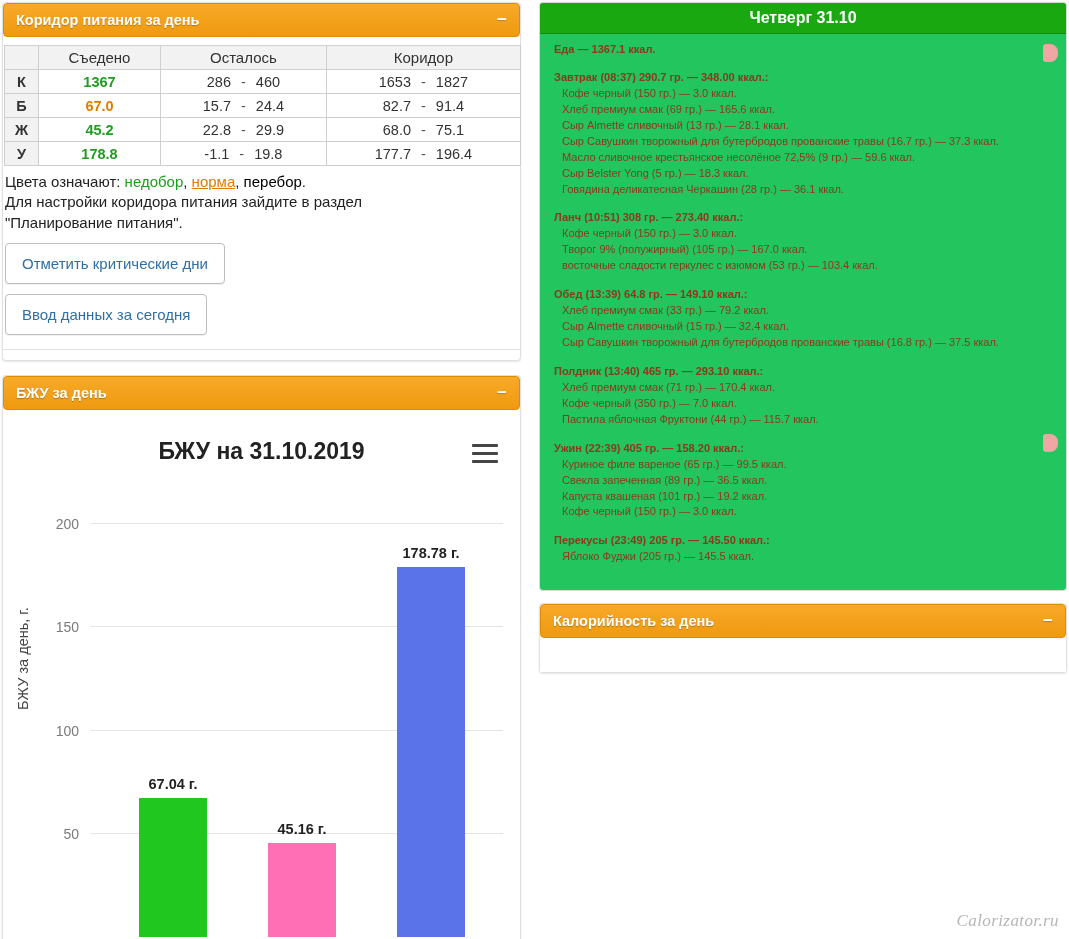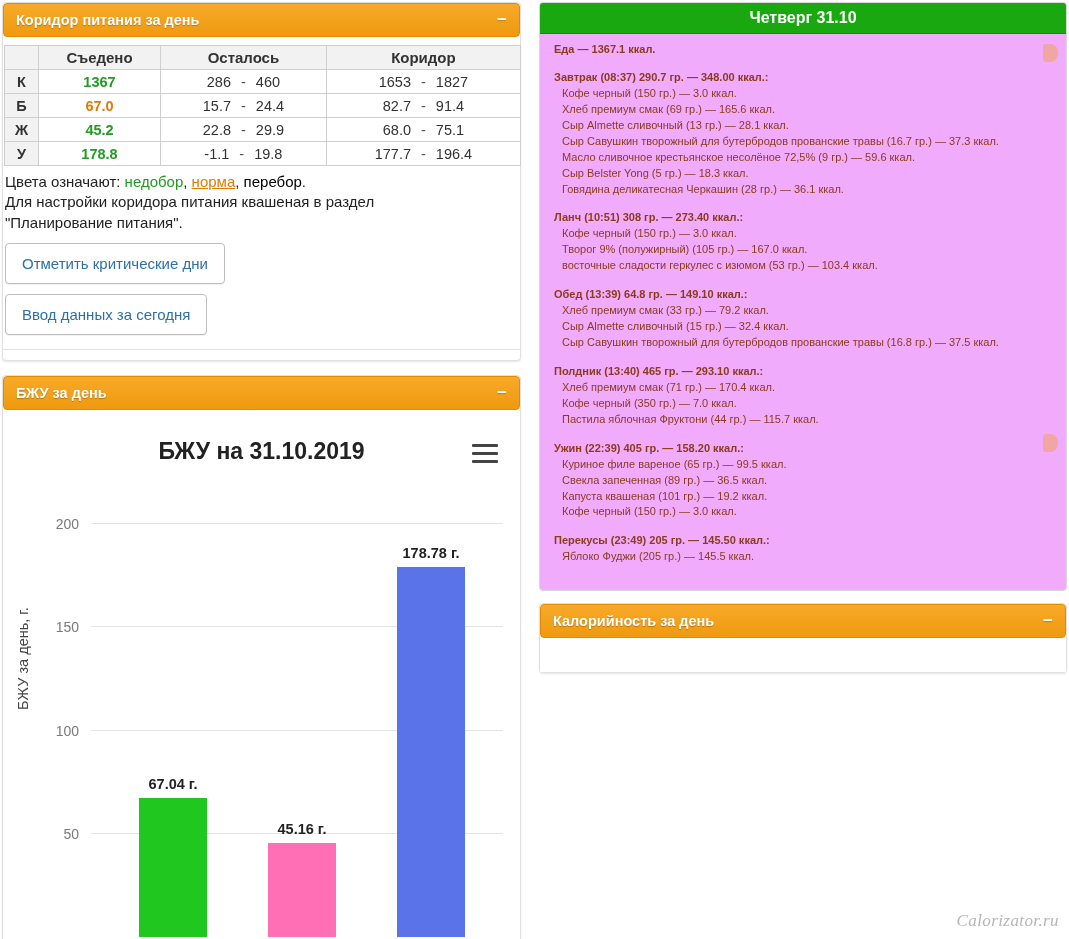--- a/index.html
+++ b/index.html
@@ -63,21 +63,21 @@
   }
   table.corridor th, table.corridor td {
     border: 1px solid #cfcfcf;
     padding: 3px 6px;
     text-align: center;
     height: 24px;
   }
   table.corridor thead th {
     background: #f2f2f2;
     color: #333;
-    font-weight: bold;
+    font-weight: normal;
     font-size: 15px;
   }
   table.corridor td.rowlab {
     width: 34px;
     background: #f2f2f2;
     font-weight: bold;
     color: #333;
   }
   td.val-eaten { width: 122px; font-weight: bold; }
   .green { color: #1f9d1f; }
@@ -189,21 +189,21 @@
 
   
   .right-col {
     position: absolute;
     left: 539px; top: 2px;
     width: 528px;
   }
   .day-panel {
     border: 1px solid #d8d8d8;
     border-radius: 4px;
-    background: #f0abfc;
+    background: #22c55e;
     overflow: hidden;
   }
   .day-header {
     background: #1aa811;
     color: #fff;
     text-align: center;
     font-weight: bold;
     font-size: 16px;
     padding: 6px 0;
     border-bottom: 1px solid #0f8c0a;
@@ -307,21 +307,21 @@
                 <span>177.7</span><span class="dash">-</span><span>196.4</span>
               </td>
             </tr>
           </tbody>
         </table>
 
         <div class="legend">
           <div>
             <span>Цвета означают: </span><span class="under">недобор</span>, <span class="norm">норма</span>, <span class="over">перебор</span>.
           </div>
-          <div>Для настройки коридора питания квашеная в раздел</div>
+          <div>Для настройки коридора питания зайдите в раздел</div>
           <div>"Планирование питания".</div>
         </div>
 
         <div>
           <div class="btn">Отметить критические дни</div>
         </div>
         <div>
           <div class="btn">Ввод данных за сегодня</div>
         </div>
         <hr class="divider">

